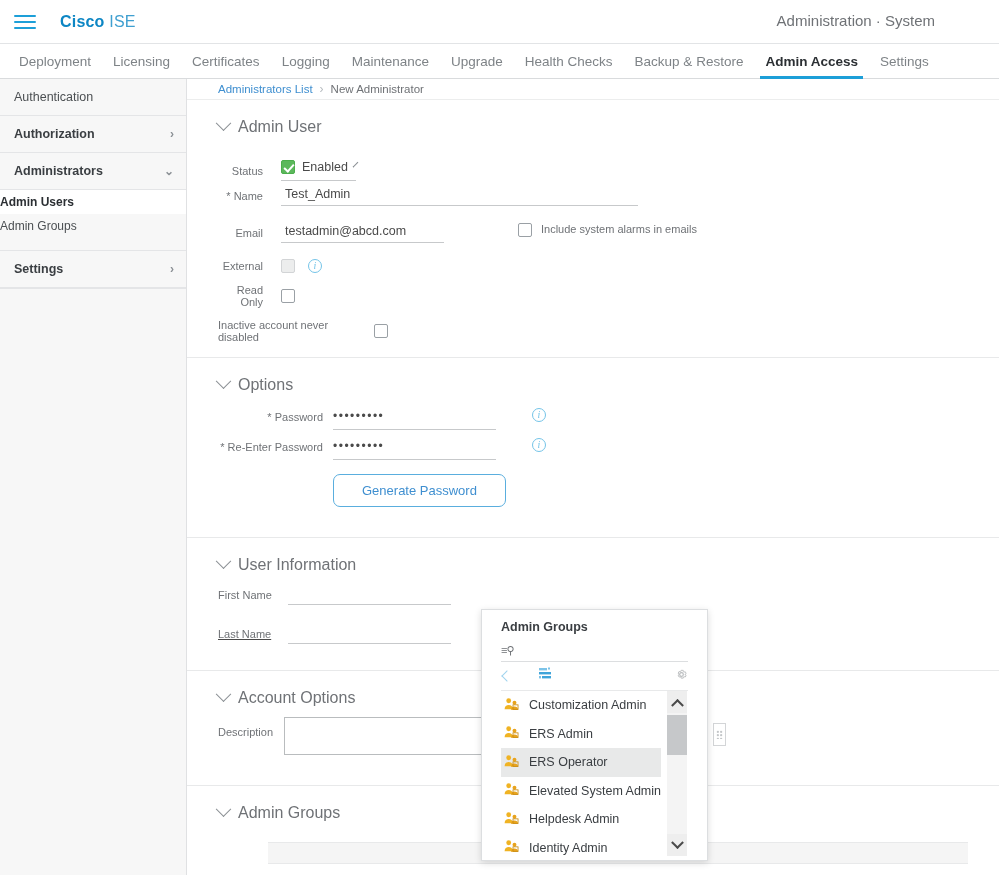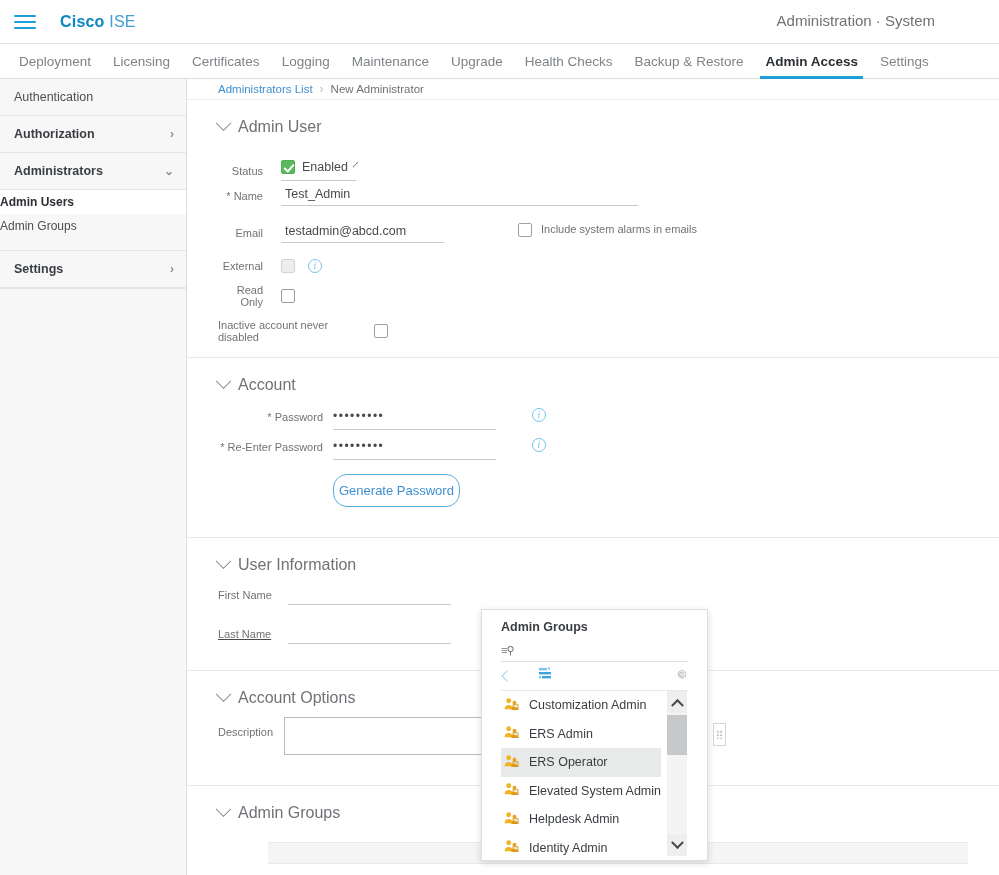--- a/index.html
+++ b/index.html
@@ -122,22 +122,22 @@
     border-right: 1.5px solid #8b9095; border-bottom: 1.5px solid #8b9095;
     transform: rotate(45deg) translate(-2px,-2px);
   }
   .info-i {
     width: 14px; height: 14px; border-radius: 50%; border: 1.3px solid #74c4e8;
     color: #74c4e8; font-size: 10px; line-height: 12px; text-align: center;
     font-family: "Liberation Serif", serif; font-style: italic; cursor: pointer; flex: none;
   }
   .dots { font-size: 12px; letter-spacing: 1.5px; color: #4a4a4a; }
   .genbtn {
-    border: 1px solid #5aaede; border-radius: 14px; background: #fff;
-    color: #3f8fd0; font-size: 13px; padding: 8px 5px; cursor: pointer;
+    border: 1px solid #5aaede; border-radius: 7px; background: #fff;
+    color: #3f8fd0; font-size: 13px; padding: 8px 28px; cursor: pointer;
     font-family: "Liberation Sans", sans-serif;
   }
   .textarea-box {
     width: 420px; height: 38px; border: 1px solid #b9bcbe; background: #fff;
   }
   .resize-grip {
     width: 13px; height: 23px; border: 1px solid #d3d5d7; background: #fff;
     display: flex; align-items: center; justify-content: center; cursor: ns-resize;
   }
   .resize-grip i {
@@ -313,21 +313,21 @@
         <div class="lbl" style="width:148px;padding-top:0;text-align:left;">Inactive account never disabled</div>
         <span class="chk" style="margin-left:8px;"></span>
       </div>
 
       <div class="divider"></div>
     </div>
 
     <div class="section">
       <div class="sec-head">
         <span class="caret"></span>
-        <span>Account</span>
+        <span>Options</span>
       </div>
 
       <div class="row" style="margin-top:4px;">
         <div class="lbl" style="width:105px;">* Password</div>
         <div style="width:163px;margin-left:10px;border-bottom:1px solid #c7c9cb;padding-bottom:5px;">
           <span class="dots">•••••••••</span>
         </div>
         <span class="info-i" style="margin-left:36px;margin-top:2px;">i</span>
       </div>
 

